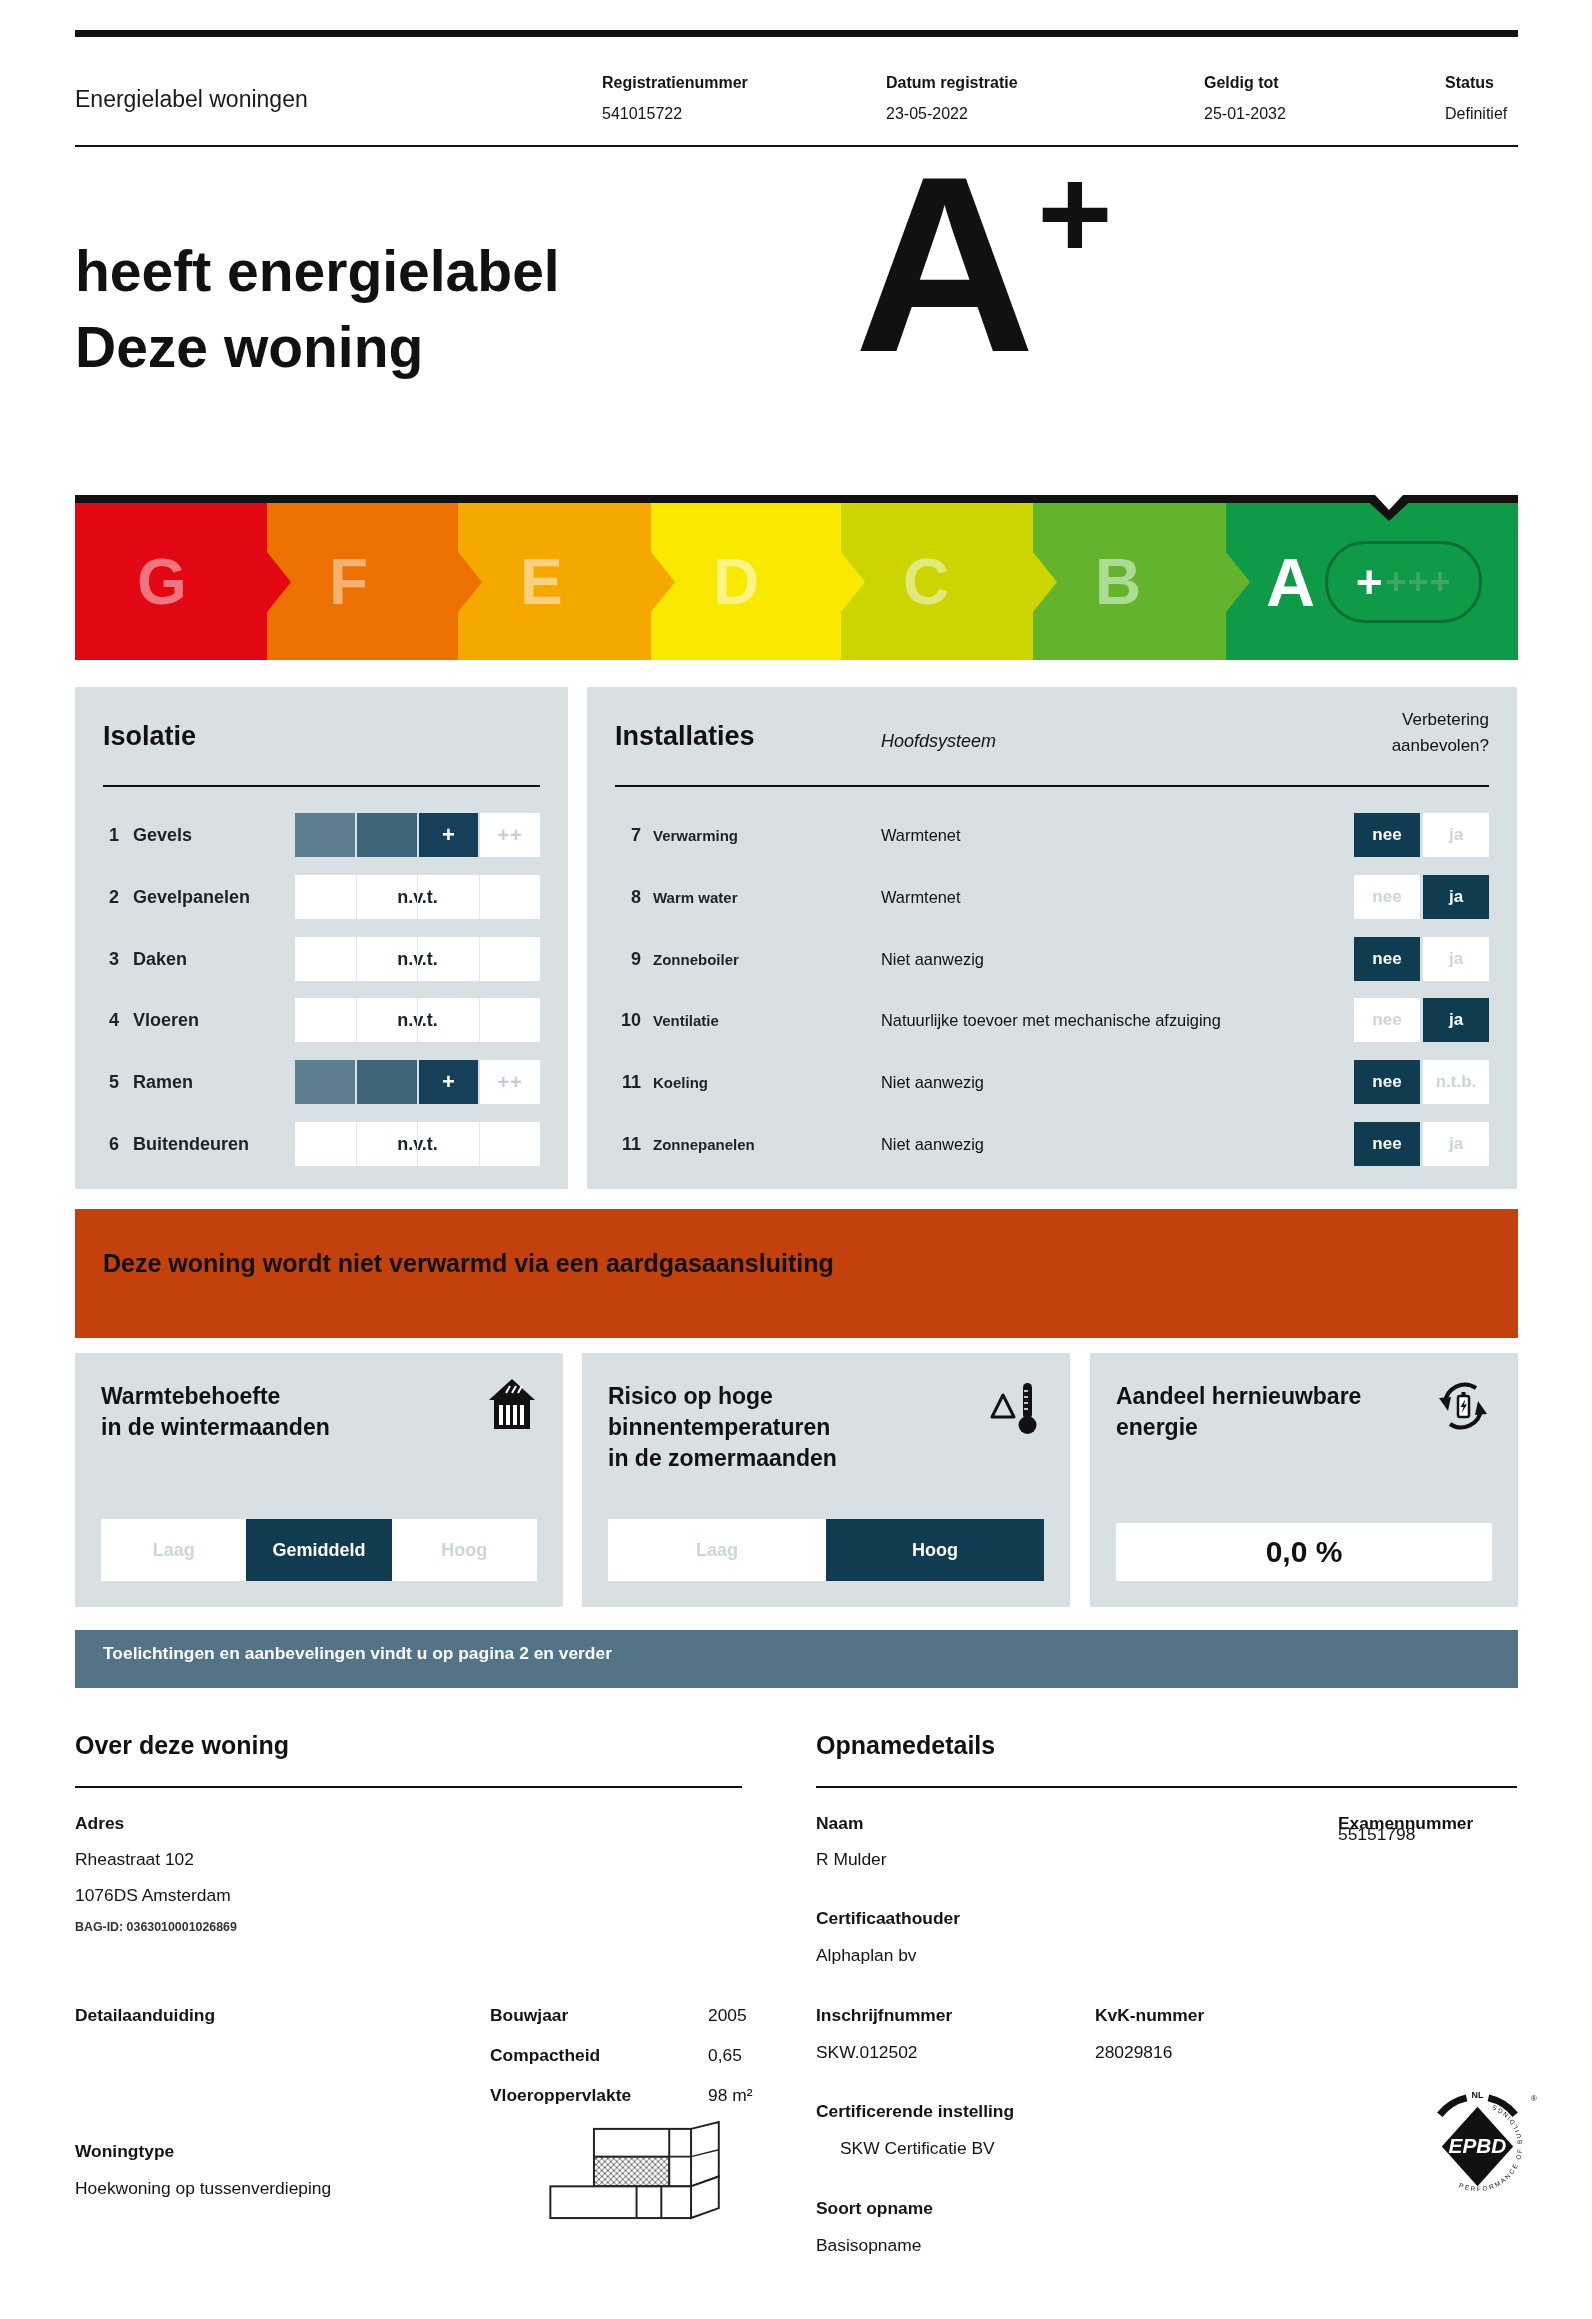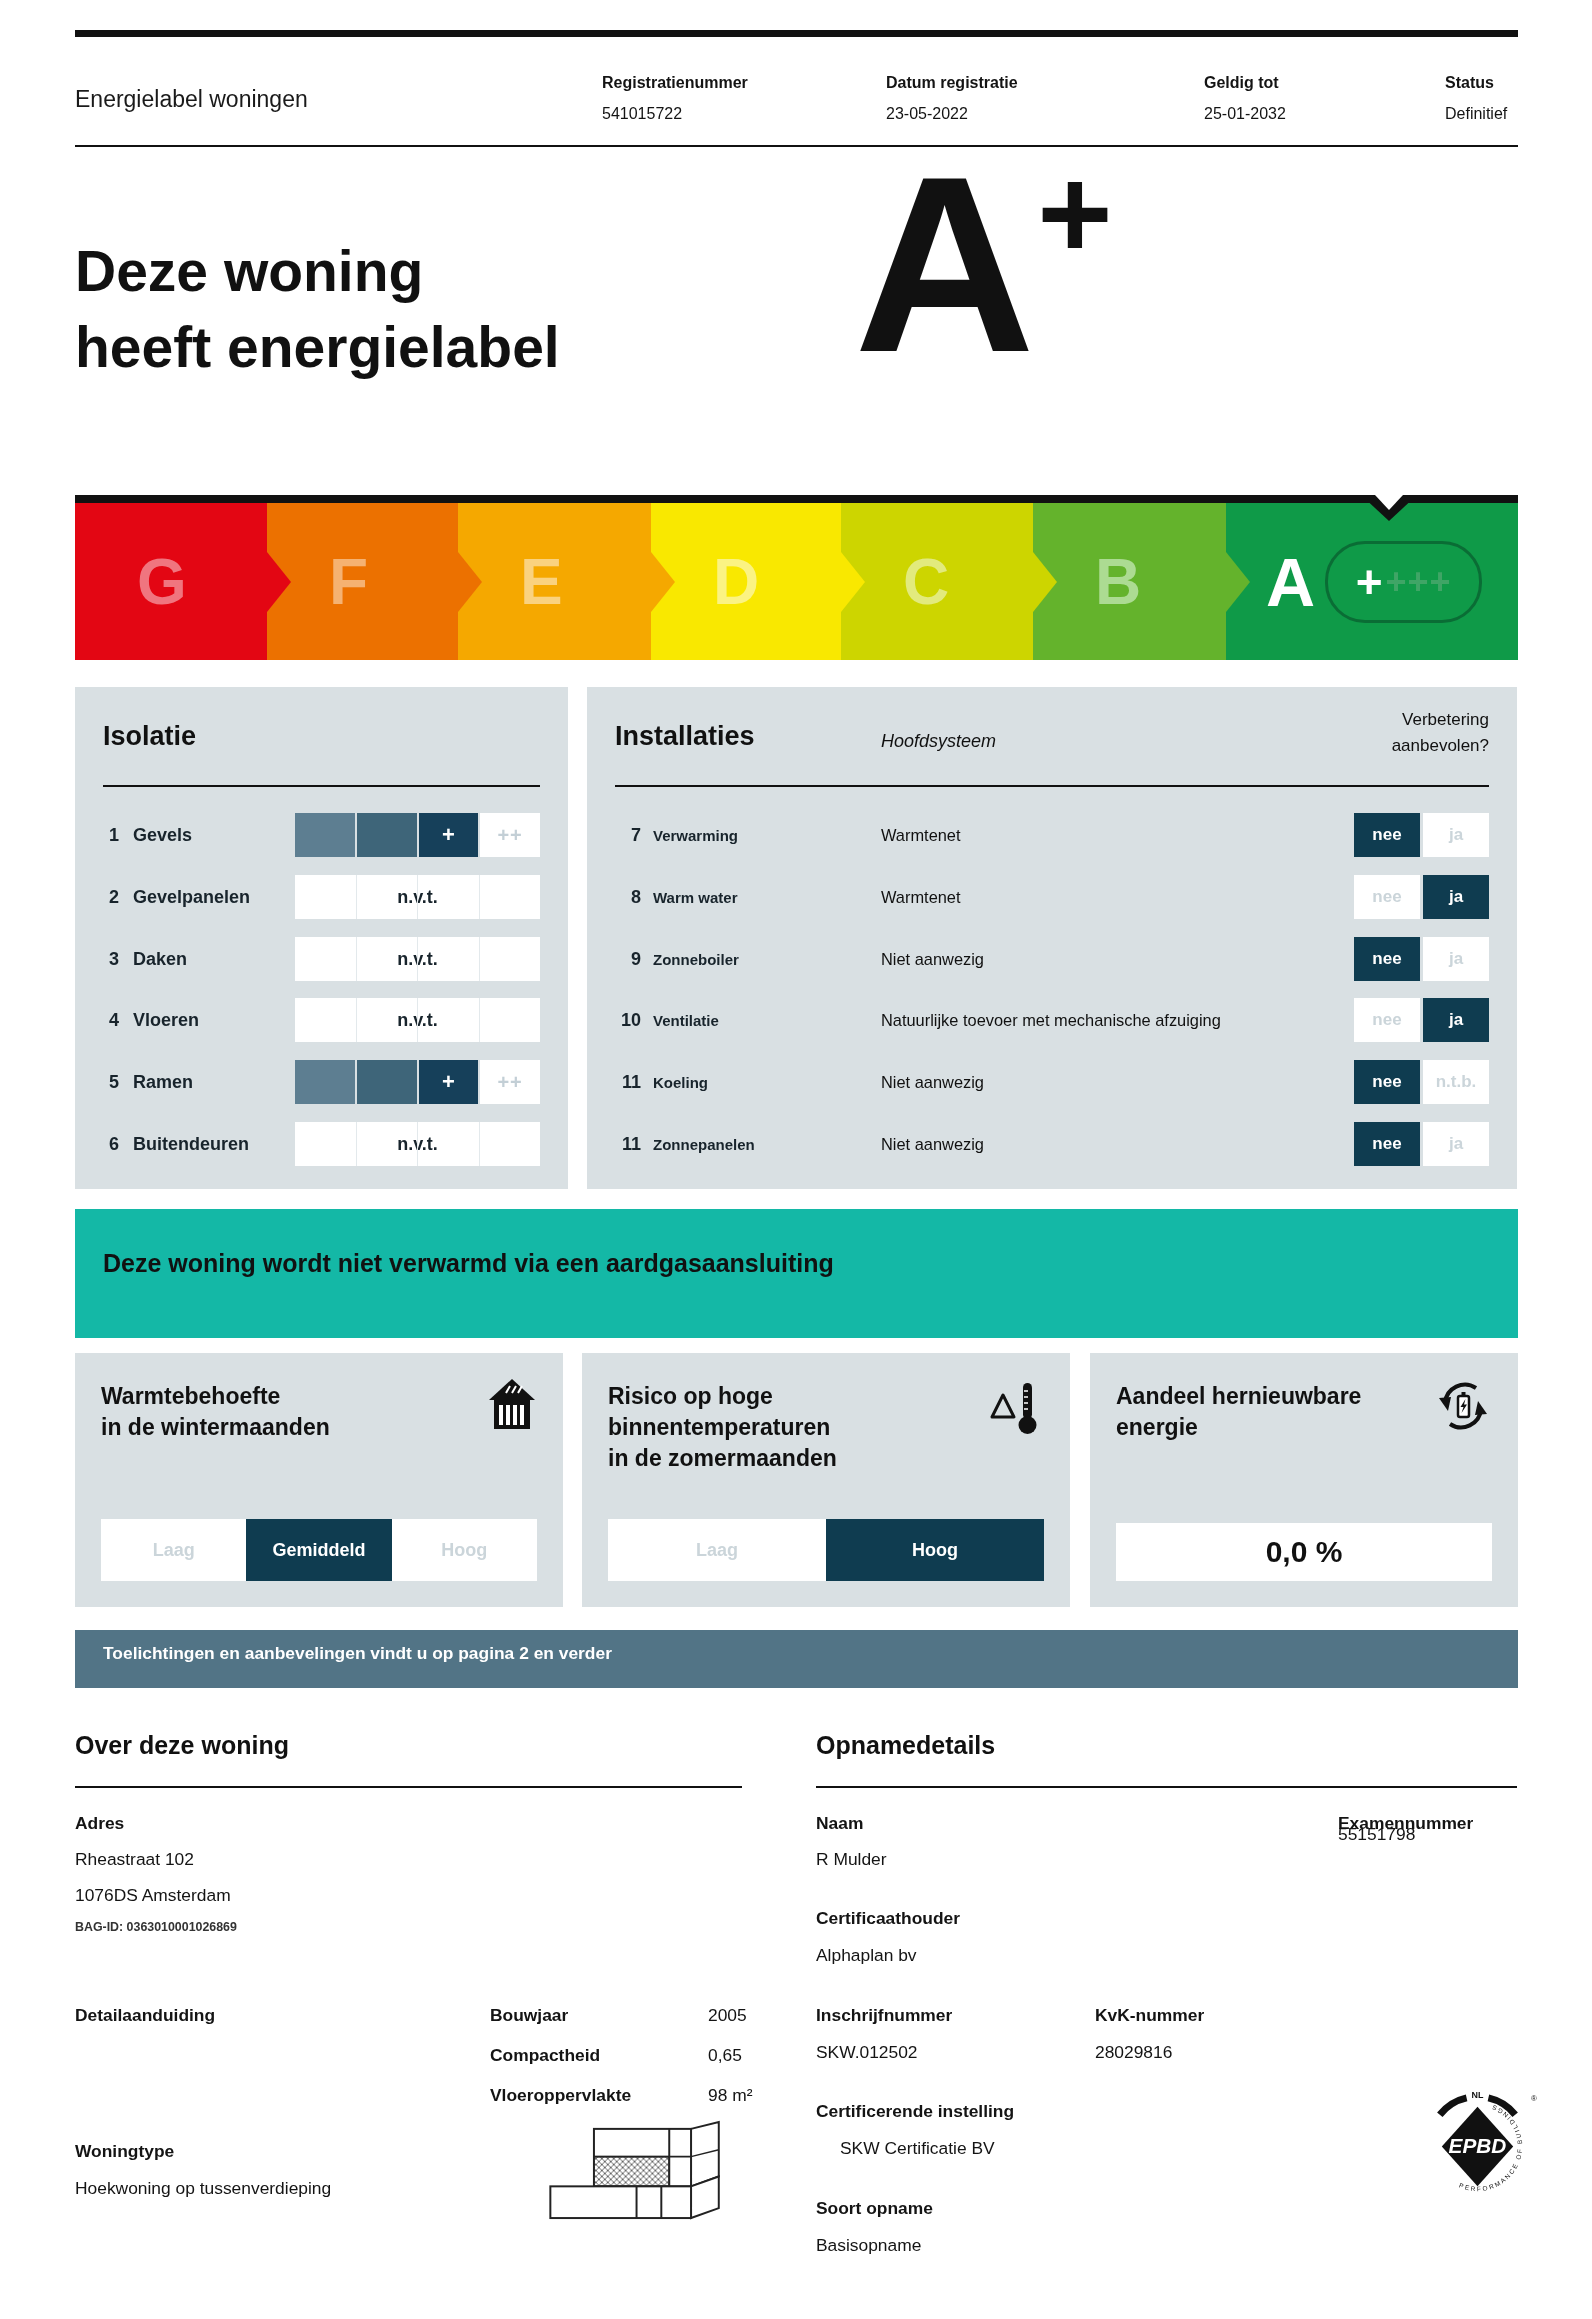--- a/index.html
+++ b/index.html
@@ -74,21 +74,21 @@
   .inst-row{position:absolute;left:28px;right:28px;height:62px;display:flex;align-items:center;}
   .inst-num{width:26px;text-align:right;font-size:18px;font-weight:700;color:#18242C;}
   .inst-label{margin-left:12px;font-size:15px;font-weight:700;color:#18242C;}
   .inst-system{position:absolute;left:266px;font-size:16.4px;color:#111;}
   .badges{position:absolute;right:0;display:flex;gap:3px;}
   .badge{width:66px;height:44px;display:flex;align-items:center;justify-content:center;font-size:17px;font-weight:700;}
   .badge.on{background:#0F3C50;color:#fff;}
   .badge.off{background:#fff;color:#CBD5DA;}
 
   
-  .gas{left:75px;top:1209px;width:1443px;height:129px;background:#14b8a6;}
+  .gas{left:75px;top:1209px;width:1443px;height:129px;background:#c2410c;}
   .gas-text{position:absolute;left:28px;top:40px;font-size:25px;font-weight:700;color:#111;}
 
   
   .sp{background:#D9E0E3;}
   .sp1{left:75px;top:1353px;width:488px;height:254px;}
   .sp2{left:582px;top:1353px;width:488px;height:254px;}
   .sp3{left:1090px;top:1353px;width:428px;height:254px;}
   .sp-title{position:absolute;left:26px;top:28px;font-size:23px;font-weight:700;line-height:31px;color:#111;}
   .sp-icon{position:absolute;right:28px;top:26px;}
   .selector{position:absolute;left:26px;right:26px;bottom:26px;height:62px;display:flex;}
@@ -128,22 +128,22 @@
     <div class="lbl">Geldig tot</div>
     <div class="val">25-01-2032</div>
   </div>
   <div class="abs hfield hf3">
     <div class="lbl">Status</div>
     <div class="val">Definitief</div>
   </div>
   <div class="abs header-rule"></div>
 
   <div class="abs hero-title">
+    <div>heeft energielabel</div>
     <div>Deze woning</div>
-    <div>heeft energielabel</div>
   </div>
   <div class="abs grade">
     <span class="grade-a">A</span>
     <span class="grade-plus">+</span>
   </div>
 
   <div class="abs scale">
     <div class="scale-top"></div>
     <svg class="notch" width="56" height="26" viewBox="0 0 56 26">
       <polygon points="0,0 56,0 28,26" fill="#111"></polygon>

